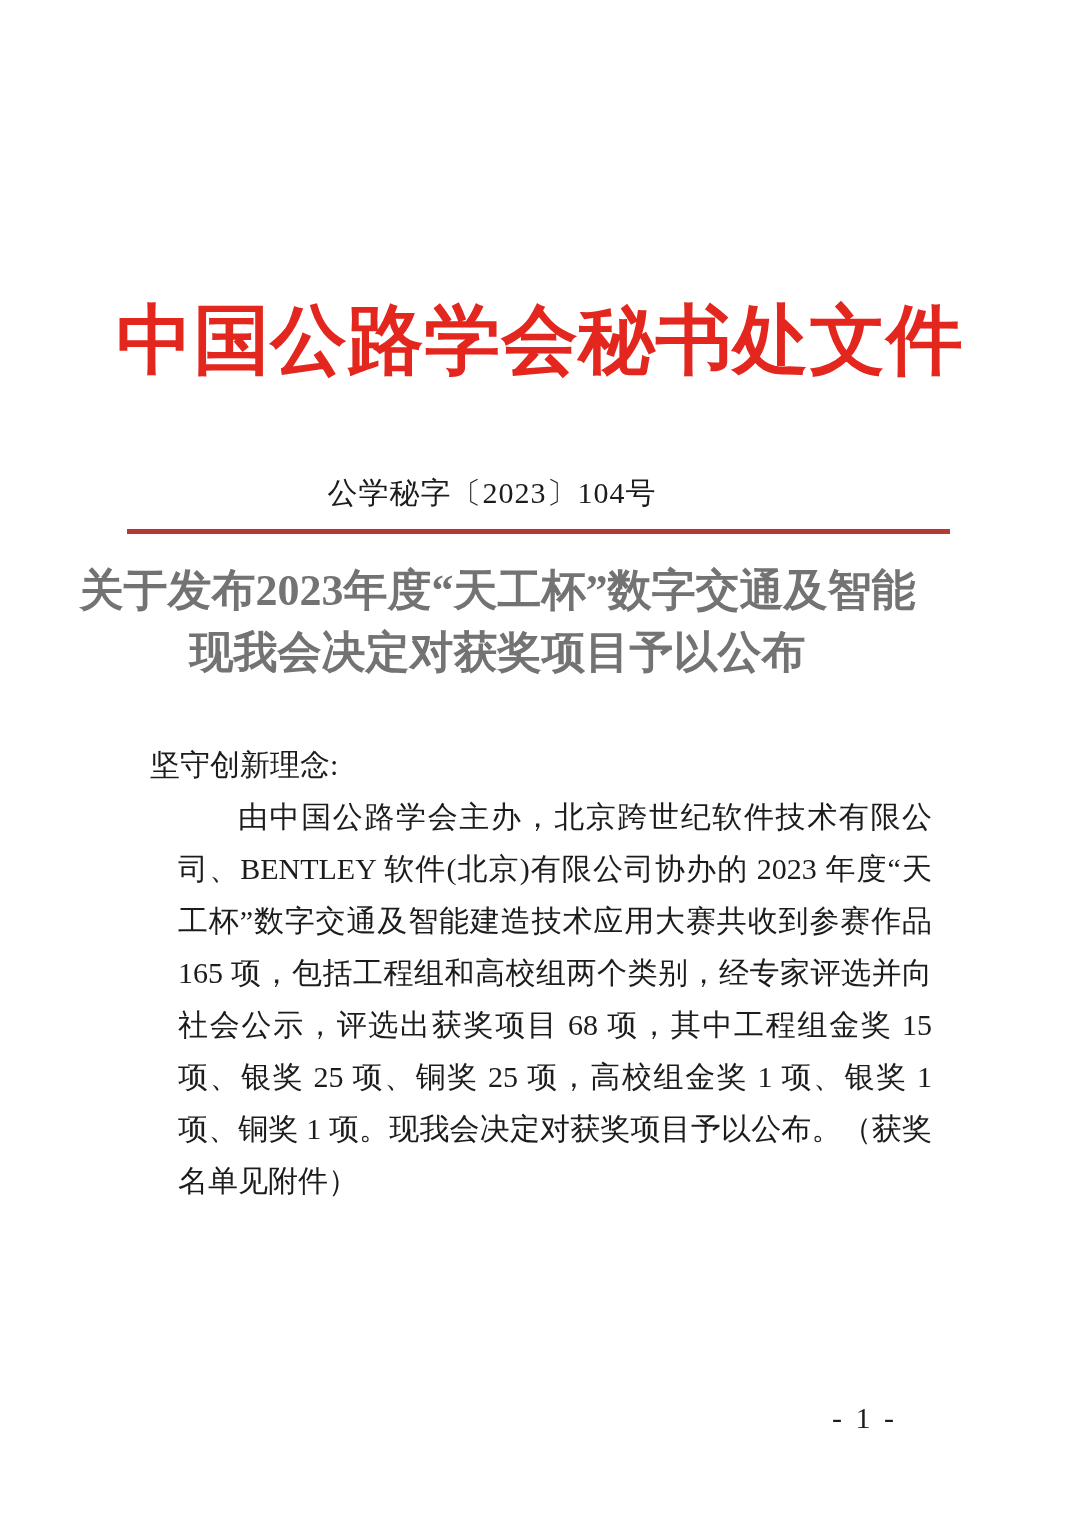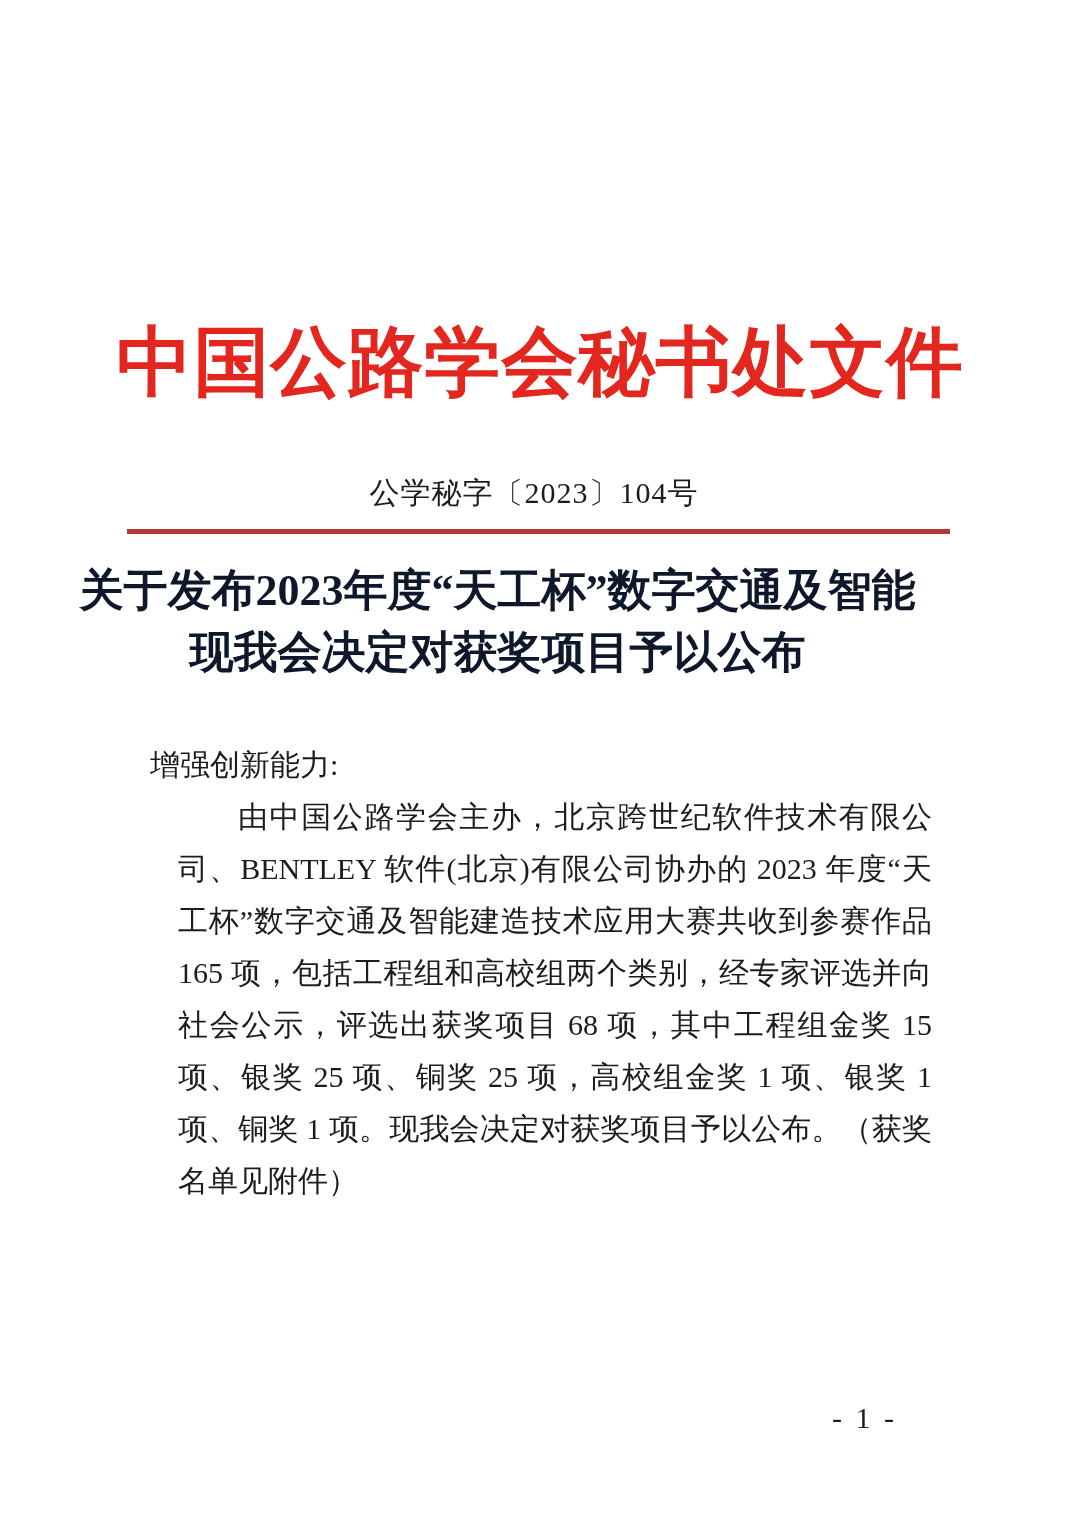--- a/index.html
+++ b/index.html
@@ -11,58 +11,57 @@
     position: relative;
     width: 1080px;
     height: 1527px;
     background: #ffffff;
     overflow: hidden;
     font-family: "Liberation Serif", "DejaVu Serif", serif;
     color: #1c1c1c;
   }
   .red-header {
     position: absolute;
-    top: 320px;
+    top: 298px;
     left: 0;
     width: 1080px;
     text-align: center;
     font-size: 76px;
     line-height: 84px;
     font-weight: 700;
     letter-spacing: 1px;
     white-space: nowrap;
   }
   .doc-number {
     position: absolute;
     top: 475px;
     left: 0;
     width: 984px;
     text-align: center;
     font-size: 30px;
     line-height: 36px;
     letter-spacing: 1px;
-    margin-left: 42px;
   }
   .red-rule {
     position: absolute;
     top: 529px;
     left: 127px;
     width: 823px;
     height: 5px;
   }
   .doc-title {
     position: absolute;
     top: 560px;
     left: 0;
     width: 995px;
     text-align: center;
     font-size: 44px;
     line-height: 62px;
     font-weight: 700;
-    color: #0f172a;
+    color: #737373;
   }
   .doc-body {
     position: absolute;
     top: 739px;
     left: 150px;
     width: 782px;
     font-size: 30px;
     line-height: 52px;
     text-align: justify;
     text-justify: inter-ideograph;
@@ -95,19 +94,19 @@
   <div class="doc-number">公学秘字〔2023〕104号</div>
 
   <div class="red-rule" style="background: rgb(180, 58, 51);"></div>
 
   <div class="doc-title">
     <div>关于发布2023年度“天工杯”数字交通及智能</div>
     <div>现我会决定对获奖项目予以公布</div>
   </div>
 
   <div class="doc-body">
-    <p>增强创新能力:</p>
+    <p>坚守创新理念:</p>
     <p class="indent">由中国公路学会主办，北京跨世纪软件技术有限公司、BENTLEY 软件(北京)有限公司协办的 2023 年度“天工杯”数字交通及智能建造技术应用大赛共收到参赛作品 165 项，包括工程组和高校组两个类别，经专家评选并向社会公示，评选出获奖项目 68 项，其中工程组金奖 15 项、银奖 25 项、铜奖 25 项，高校组金奖 1 项、银奖 1 项、铜奖 1 项。现我会决定对获奖项目予以公布。（获奖名单见附件）</p>
   </div>
 
   <div class="page-number">- 1 -</div>
 
 </div>
 
 </body></html>

